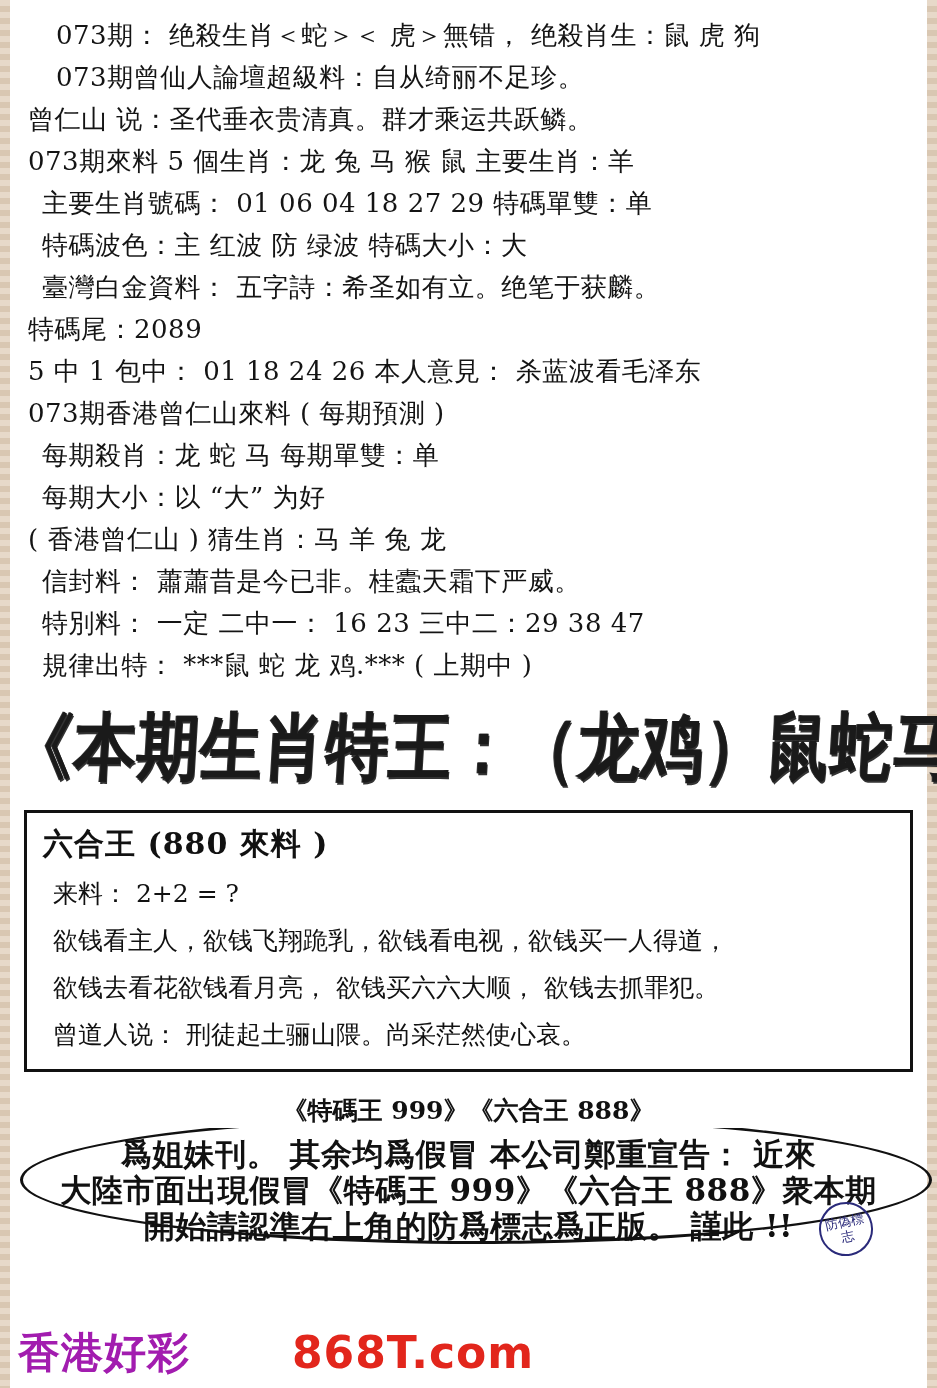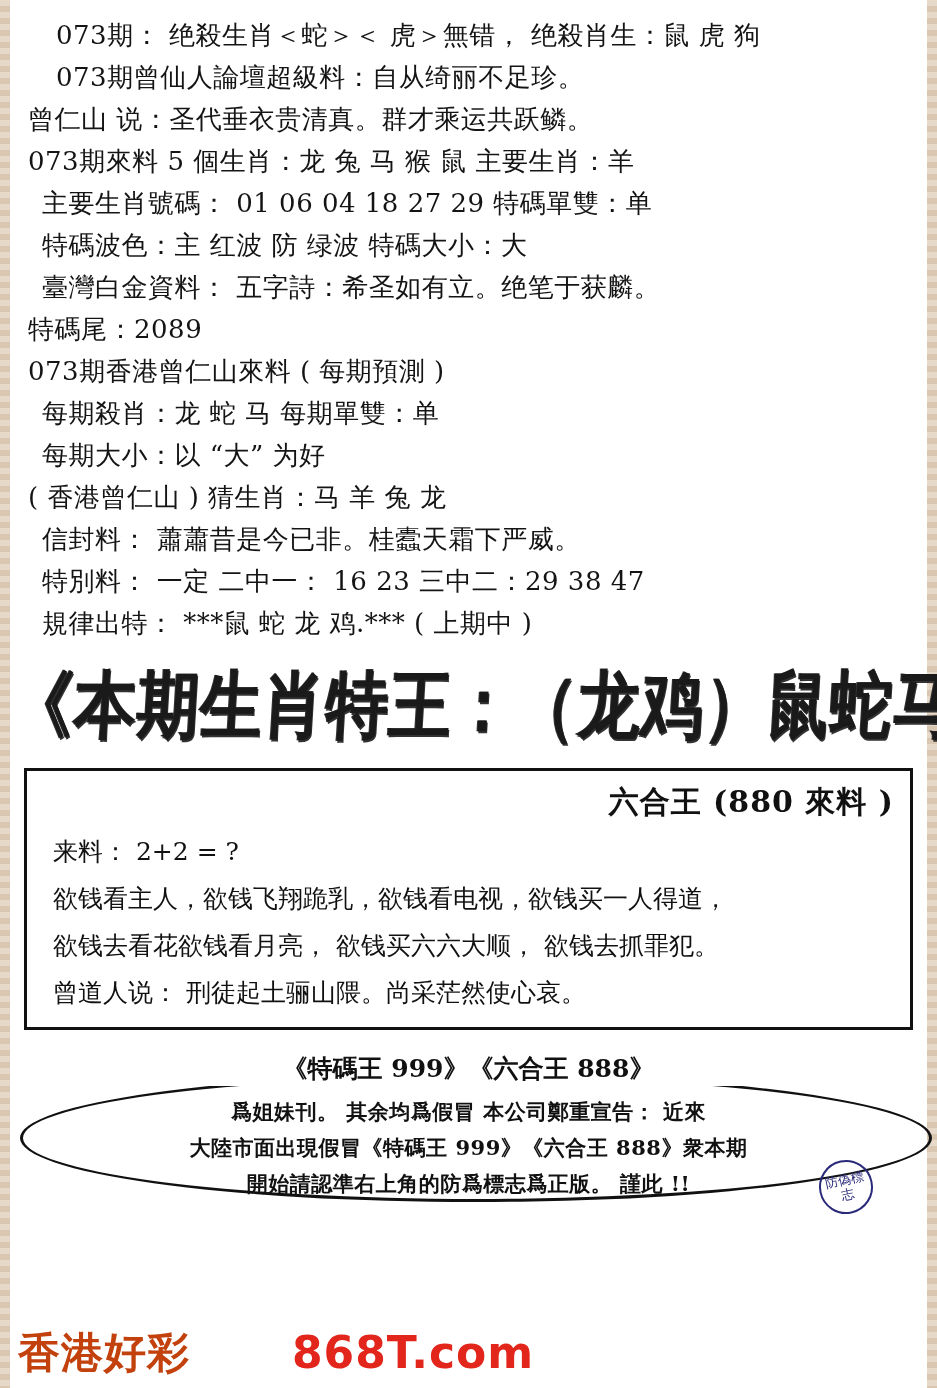--- a/index.html
+++ b/index.html
@@ -52,21 +52,21 @@
     white-space: nowrap;
   }
 
   
   .box {
     margin: 32px 10px 0 10px;
     border: 3px solid #111;
     padding: 8px 16px 14px 16px;
   }
   .box-title {
-    text-align: right;
+    text-align: left;
     font-size: 30px;
     line-height: 46px;
     font-weight: bold;
     letter-spacing: 1px;
   }
   .box-line {
     font-size: 25px;
     line-height: 40px;
     white-space: nowrap;
     padding-left: 10px;
@@ -99,21 +99,21 @@
     white-space: nowrap;
     background: #fff;
   }
   .oval-body {
     position: absolute;
     top: 38px;
     width: 100%;
     text-align: center;
   }
   .oval-line {
-    font-size: 21px;
+    font-size: 31px;
     line-height: 36px;
     font-weight: bold;
     white-space: nowrap;
     letter-spacing: 0.5px;
   }
   .stamp {
     position: absolute;
     right: 44px;
     bottom: -8px;
     width: 54px;
@@ -139,21 +139,21 @@
     height: 58px;
   }
   .footer-left {
     position: absolute;
     left: 18px;
     top: 4px;
     font-family: "DejaVu Sans", "Liberation Sans", sans-serif;
     font-weight: bold;
     font-size: 42px;
     line-height: 50px;
-    color: #c2410c;
+    color: #a21caf;
     letter-spacing: 1px;
   }
   .footer-right {
     position: absolute;
     left: 292px;
     top: 0px;
     font-family: "DejaVu Sans", "Liberation Sans", sans-serif;
     font-weight: bold;
     font-size: 44px;
     line-height: 58px;
@@ -183,20 +183,21 @@
 
   <div class="lines">
     <div class="line ind1">073期： 绝殺生肖＜蛇＞＜ 虎＞無错， 绝殺肖生：鼠  虎   狗</div>
     <div class="line ind1">073期曾仙人論壇超級料：自从绮丽不足珍。</div>
     <div class="line ind0">曾仁山 说：圣代垂衣贵清真。群才乘运共跃鳞。</div>
     <div class="line ind0">073期來料 5 個生肖：龙  兔  马  猴  鼠     主要生肖：羊</div>
     <div class="line ind2">主要生肖號碼： 01   06   04   18   27   29  特碼單雙：单</div>
     <div class="line ind2">特碼波色：主   红波 防   绿波 特碼大小：大</div>
     <div class="line ind2">臺灣白金資料：  五字詩：希圣如有立。绝笔于获麟。</div>
     <div class="line ind0">特碼尾：2089</div>
+    <div class="line ind0">5 中 1 包中： 01   18   24   26  本人意見： 杀蓝波看毛泽东</div>
     <div class="line ind0">073期香港曾仁山來料 ( 每期預測 )</div>
     <div class="line ind2">每期殺肖：龙  蛇   马  每期單雙：单</div>
     <div class="line ind2">每期大小：以 “大” 为好</div>
     <div class="line ind0">( 香港曾仁山 ) 猜生肖：马  羊   兔  龙</div>
     <div class="line ind2">信封料： 蕭蕭昔是今已非。桂蠹天霜下严威。</div>
     <div class="line ind2">特別料： 一定  二中一： 16  23  三中二：29   38   47</div>
     <div class="line ind2">規律出特： ***鼠 蛇  龙  鸡.***  ( 上期中 )</div>
   </div>
 
   <div class="headline">《本期生肖特王：（龙鸡）鼠蛇马防虎猪羊》</div>

